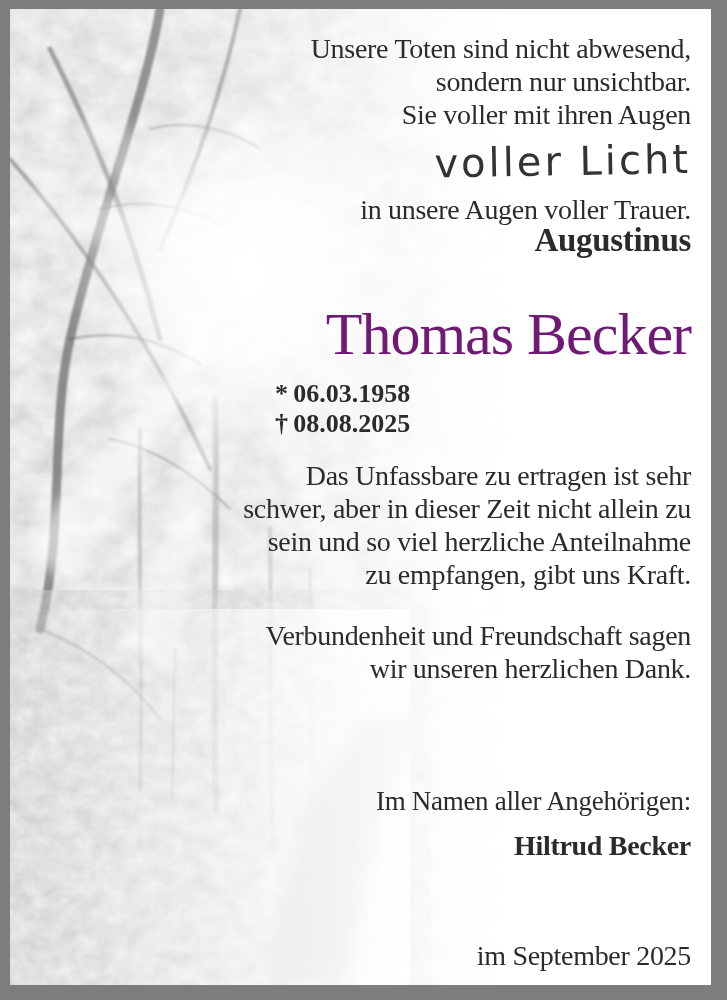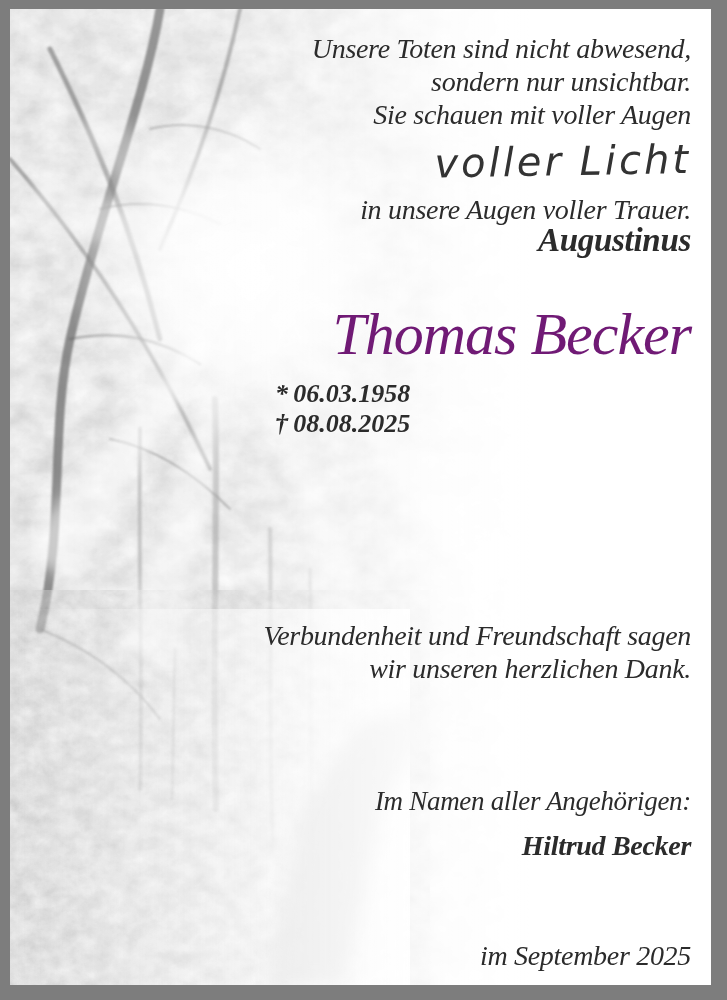--- a/index.html
+++ b/index.html
@@ -9,21 +9,20 @@
     font-family: "Liberation Serif", serif;
   }
   .frame {
     position: relative;
     width: 727px;
     height: 1000px;
     background: #7d7d7d;
     box-sizing: border-box;
     padding: 9px 16px 15px 10px;
     overflow: hidden;
-    font-style: italic;
   }
   .photo-area {
     position: relative;
     width: 701px;
     height: 976px;
     background: #f2f2f2;
     overflow: hidden;
   }
   .bg-svg {
     position: absolute;
@@ -177,33 +176,39 @@
         <polygon points="240,263 30,160 10,220" opacity="0.35"></polygon>
         <polygon points="240,263 95,90 60,130" opacity="0.3"></polygon>
       </g>
 
       <rect x="0" y="0" width="701" height="976" fill="url(#whiteFade)"></rect>
     </svg>
 
     <div class="txt" style="top:23px">
       <div class="quote-line">Unsere Toten sind nicht abwesend,</div>
       <div class="quote-line">sondern nur unsichtbar.</div>
-      <div class="quote-line">Sie schauen mit voller Augen</div>
+      <div class="quote-line">Sie voller mit ihren Augen</div>
     </div>
     <div class="txt handwriting" style="top:127px">voller Licht</div>
     <div class="txt quote-line" style="top:184px">in unsere Augen voller Trauer.</div>
     <div class="txt attribution" style="top:216px">Augustinus</div>
 
     <div class="txt deceased-name" style="top:287px">Thomas Becker</div>
 
     <div class="dates-row">
       <span class="date-pair"><span>*</span> <span>06.03.1958</span></span>
       <span class="date-pair"><span>†</span> <span>08.08.2025</span></span>
     </div>
 
+    <div class="txt" style="top:450px">
+      <div class="body-line">Das Unfassbare zu ertragen ist sehr</div>
+      <div class="body-line">schwer, aber in dieser Zeit nicht allein zu</div>
+      <div class="body-line">sein und so viel herzliche Anteilnahme</div>
+      <div class="body-line">zu empfangen, gibt uns Kraft.</div>
+    </div>
 
     <div class="txt" style="top:610px">
       <div class="body-line">Verbundenheit und Freundschaft sagen</div>
       <div class="body-line">wir unseren herzlichen Dank.</div>
     </div>
 
     <div class="txt body-line" style="top:776px;font-size:27px">Im Namen aller Angehörigen:</div>
     <div class="txt body-line bold" style="top:820px">Hiltrud Becker</div>
     <div class="txt body-line" style="top:930px">im September 2025</div>
 

